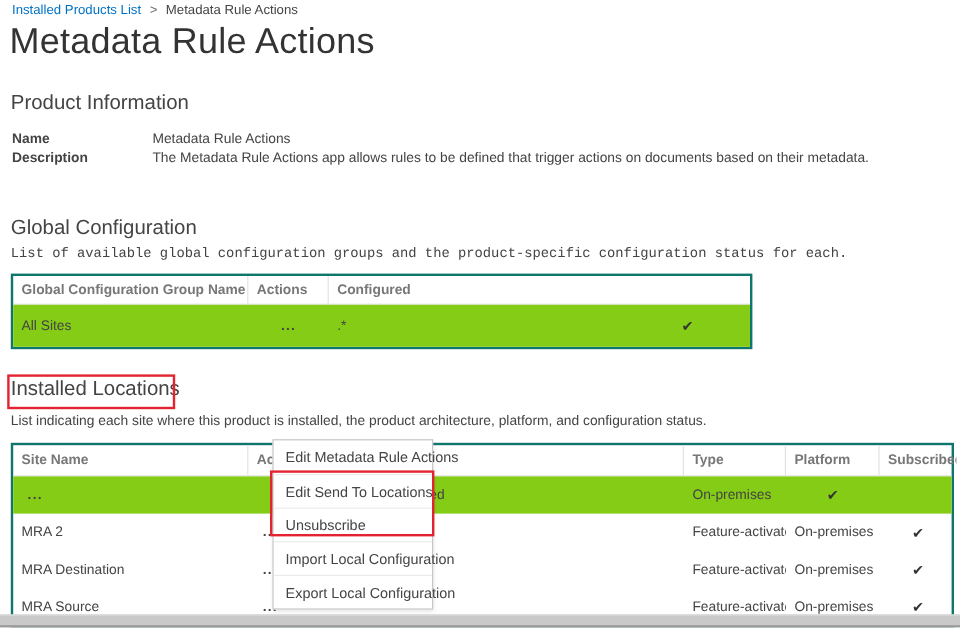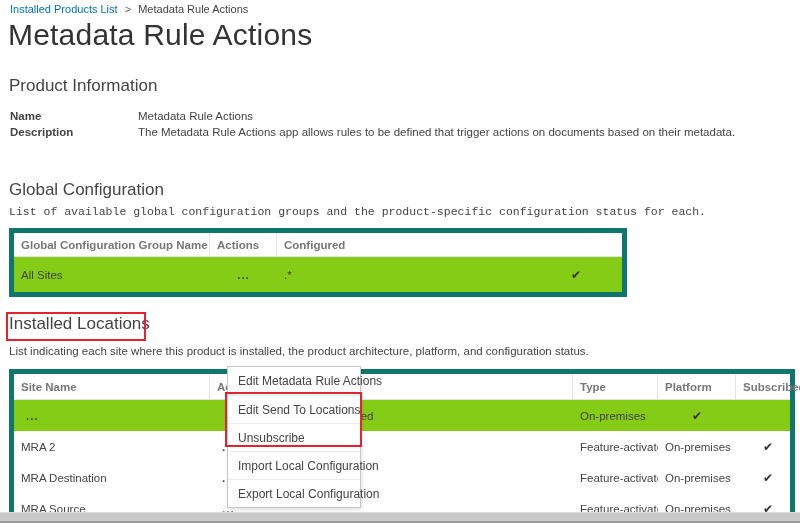--- a/index.html
+++ b/index.html
@@ -15,25 +15,25 @@
   .breadcrumb a { color:#0072c6; text-decoration:none; cursor:pointer;margin-top:45px; }
   .breadcrumb .sep { color:#666; margin:0 4px; }
 
   
   .page-title { left:8px; top:18px; font-size:30px; font-weight:300; color:#333; letter-spacing:0.2px; }
   .section-heading { font-size:17px; font-weight:300; color:#444; }
   .section-desc { font-size:11.5px; color:#444; }
 
   
   .kv-row { left:10px; display:flex; font-size:11.5px; }
-  .kv-label { width:128px; font-weight:bold; color:#444; }
+  .kv-label { width:117px; font-weight:bold; color:#444; }
   .kv-value { color:#444; }
 
   
-  .tbl { border:5px solid #0f766e; background:#fff; }
+  .tbl { border:2px solid #0f766e; background:#fff; }
   .tbl-header { display:grid; border-bottom:1px solid #e3e3e3; }
   .tbl-header .cell {
     font-size:11.5px; font-weight:bold; color:#777;
     display:flex; align-items:center; padding-left:7px;
     border-right:1px solid #e3e3e3; overflow:hidden; white-space:nowrap;
   }
   .tbl-header .cell:last-child { border-right:none; }
   .tbl-row { display:grid; }
   .tbl-row .cell {
     font-size:11.5px; color:#444; display:flex; align-items:center;

